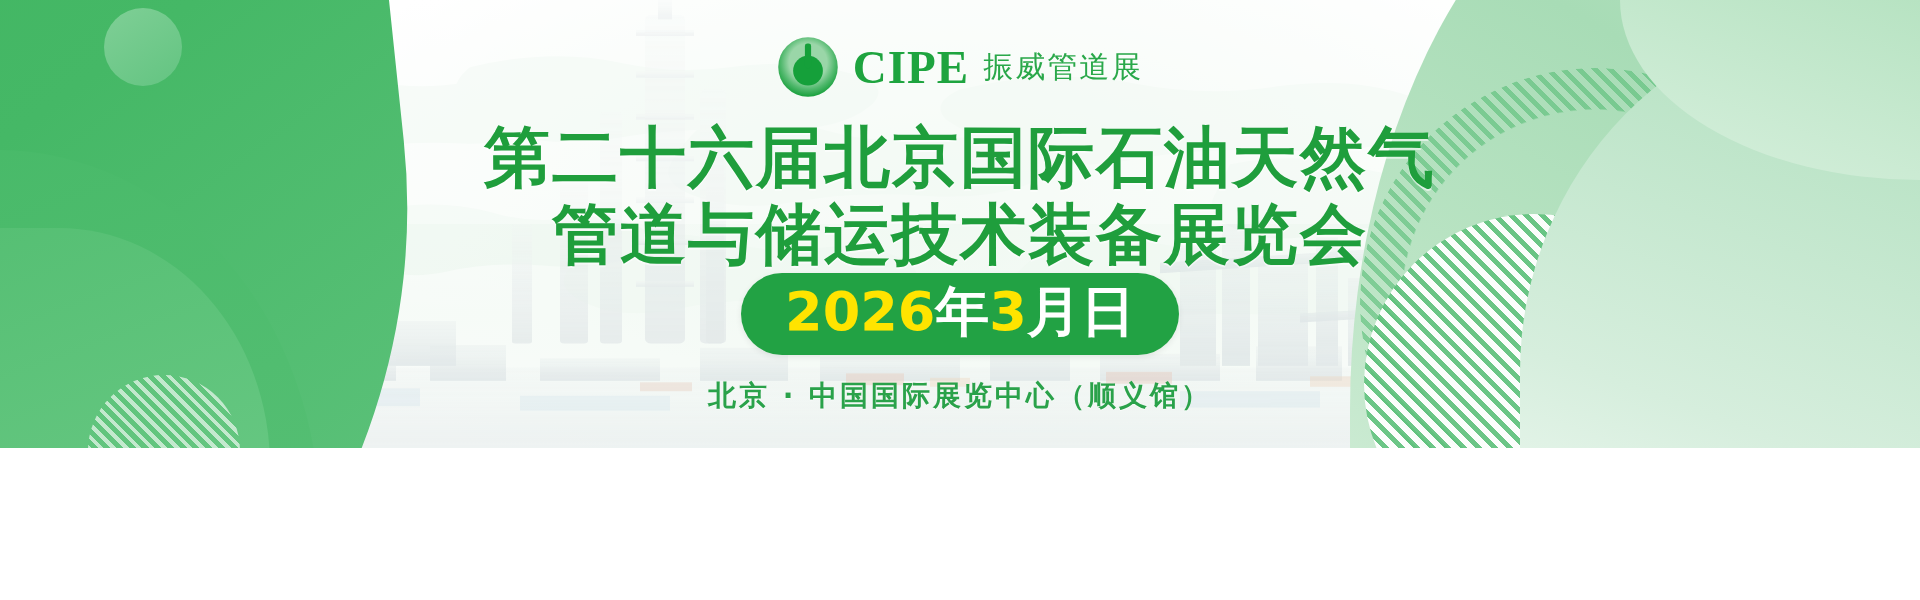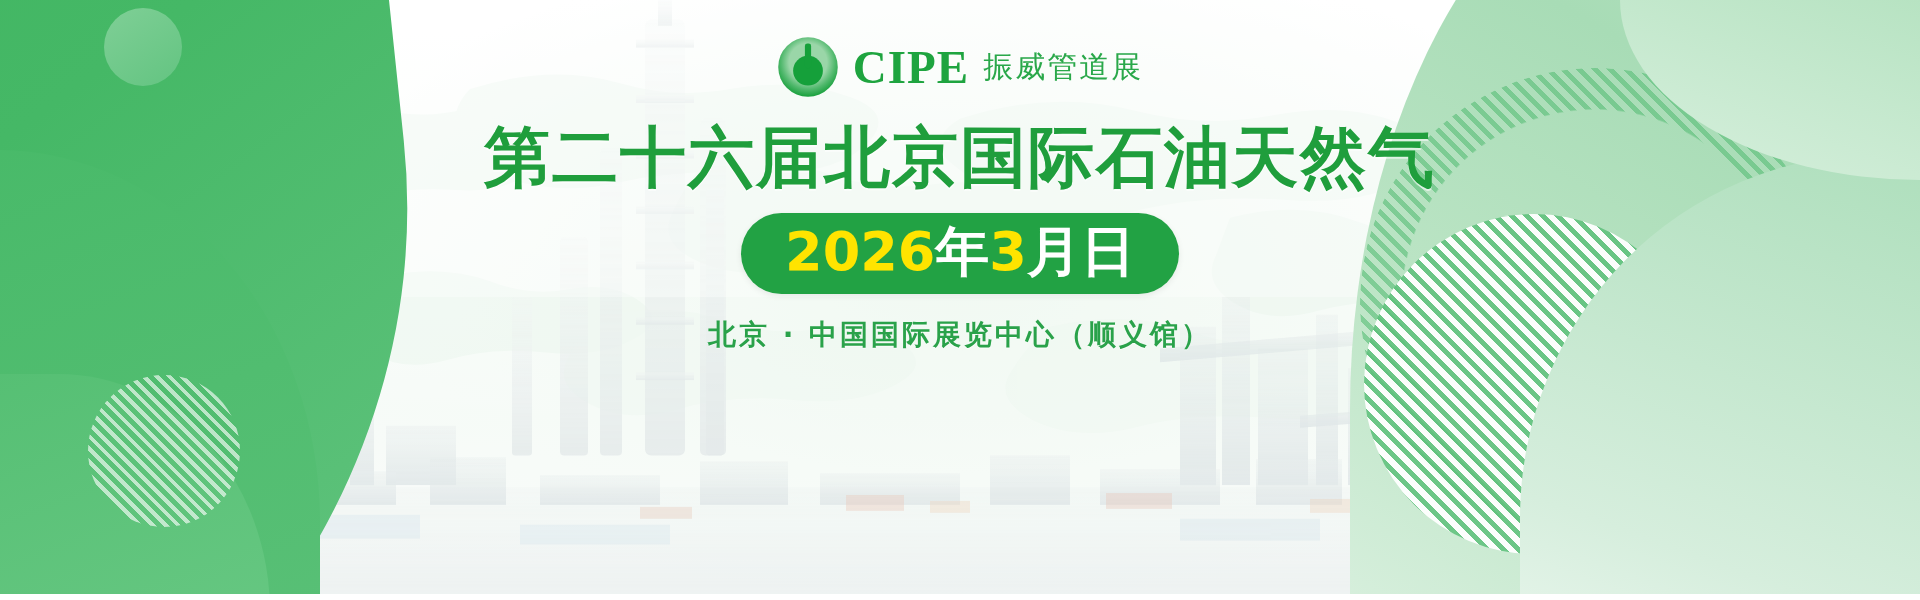--- a/index.html
+++ b/index.html
@@ -5,21 +5,21 @@
 <style>
   * { margin:0; padding:0; box-sizing:border-box; }
   html, body {
     width:1920px; height:600px; overflow:hidden;
     background:#ffffff;
     font-family:"Liberation Sans", "DejaVu Sans", sans-serif;
   }
 
   #banner {
     position:relative;
-    width:1920px; height:594px;
+    width:1920px; height:448px;
     overflow:hidden;
     background:#000000;
   }
 
   
   .bg-layer { position:absolute; inset:0; pointer-events:none; }
 
   
   .bg-wash {
     background:
@@ -137,21 +137,20 @@
     font-size:66px;
     line-height:1.16;
     letter-spacing:2px;
     font-family:"DejaVu Sans","Liberation Sans",sans-serif;
     text-shadow:0 2px 0 rgba(255,255,255,.55);
   }
   .title-line { display:block; white-space:nowrap; }
 
   
   .date-badge {
-    margin-top:16px;
     background:#22a244;
     border-radius:60px;
     padding:7px 44px 11px;
     display:flex; align-items:baseline;
     box-shadow:0 2px 6px rgba(0,0,0,.08);
     text-align:center;
   }
   .date-badge span {
     font-size:54px; font-weight:bold; line-height:1.18;
     font-family:"DejaVu Sans","Liberation Sans",sans-serif;
@@ -329,20 +328,21 @@
         <circle cx="50" cy="50" r="48" fill="url(#ringG)"></circle>
         <circle cx="50" cy="56" r="24" fill="#15a03a"></circle>
         <rect x="45" y="12" width="10" height="40" rx="4" fill="#15a03a"></rect>
       </svg>
       <div class="logo-word">CIPE</div>
       <div class="logo-cn">振威管道展</div>
     </div>
 
     <h1 class="title">
       <span class="title-line">第二十六届北京国际石油天然气</span>
+      <span class="title-line">管道与储运技术装备展览会</span>
     </h1>
 
     <div class="date-badge">
       <span class="d-num">2026</span>
       <span class="d-unit">年</span>
       <span class="d-num">3</span>
       <span class="d-unit">月</span>
       <span class="d-unit">日</span>
     </div>
 

